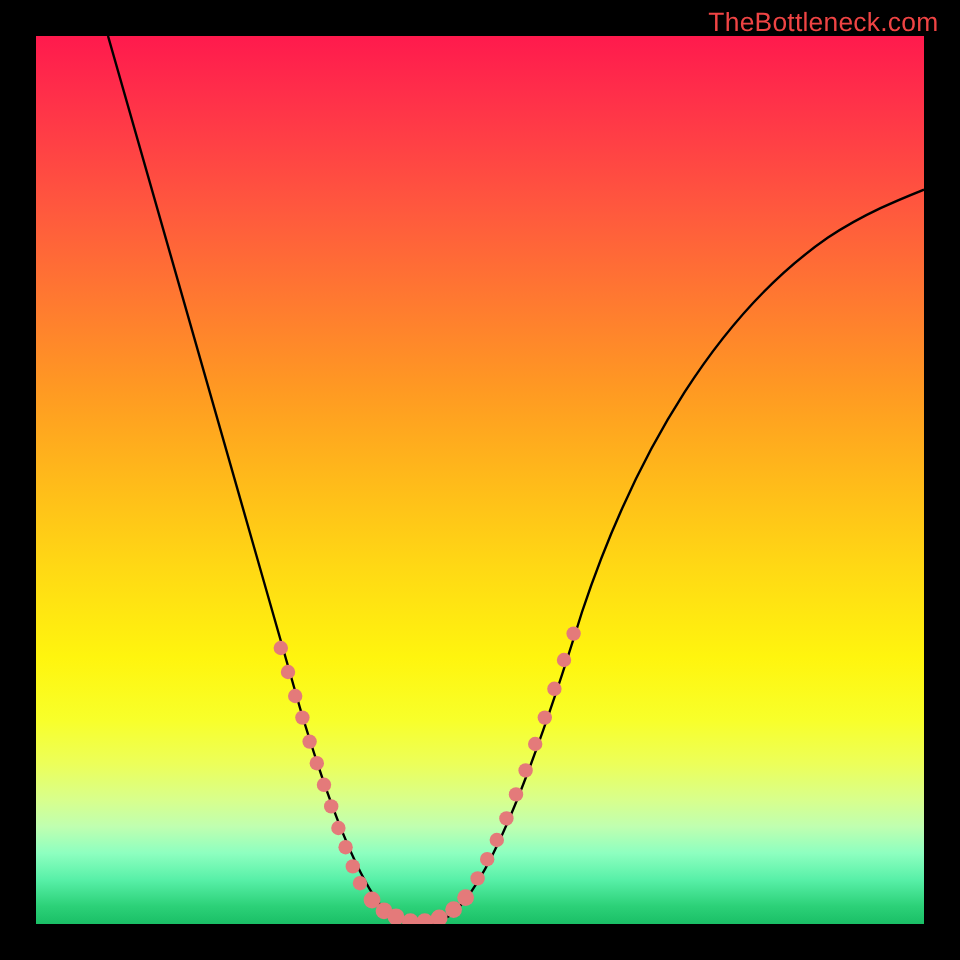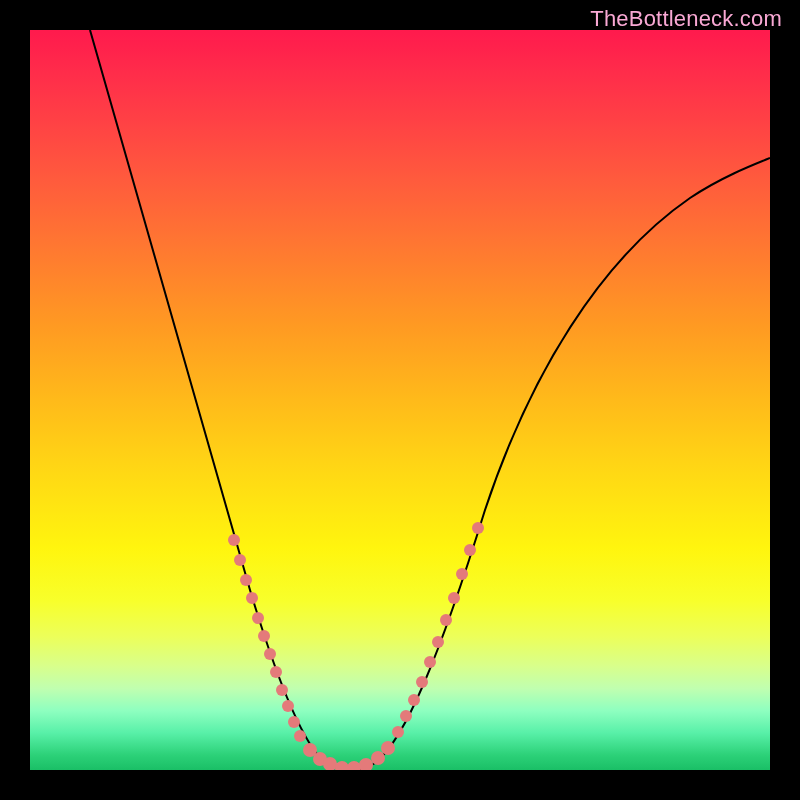--- a/index.html
+++ b/index.html
@@ -49,21 +49,21 @@
       #8effc0 92%,
       #58f0a8 95%,
       #2cd178 98%,
       #1abf66 100%
     );
   }
   .watermark {
     position: absolute;
     top: 6px;
     right: 18px;
-    color: #f9a8d4;
+    color: #ef4444;
     font-size: 22px;
     letter-spacing: 0.2px;
     font-weight: 500;
   }
   svg.curve {
     position: absolute;
     inset: 0;
     width: 740px;
     height: 740px;
   }

